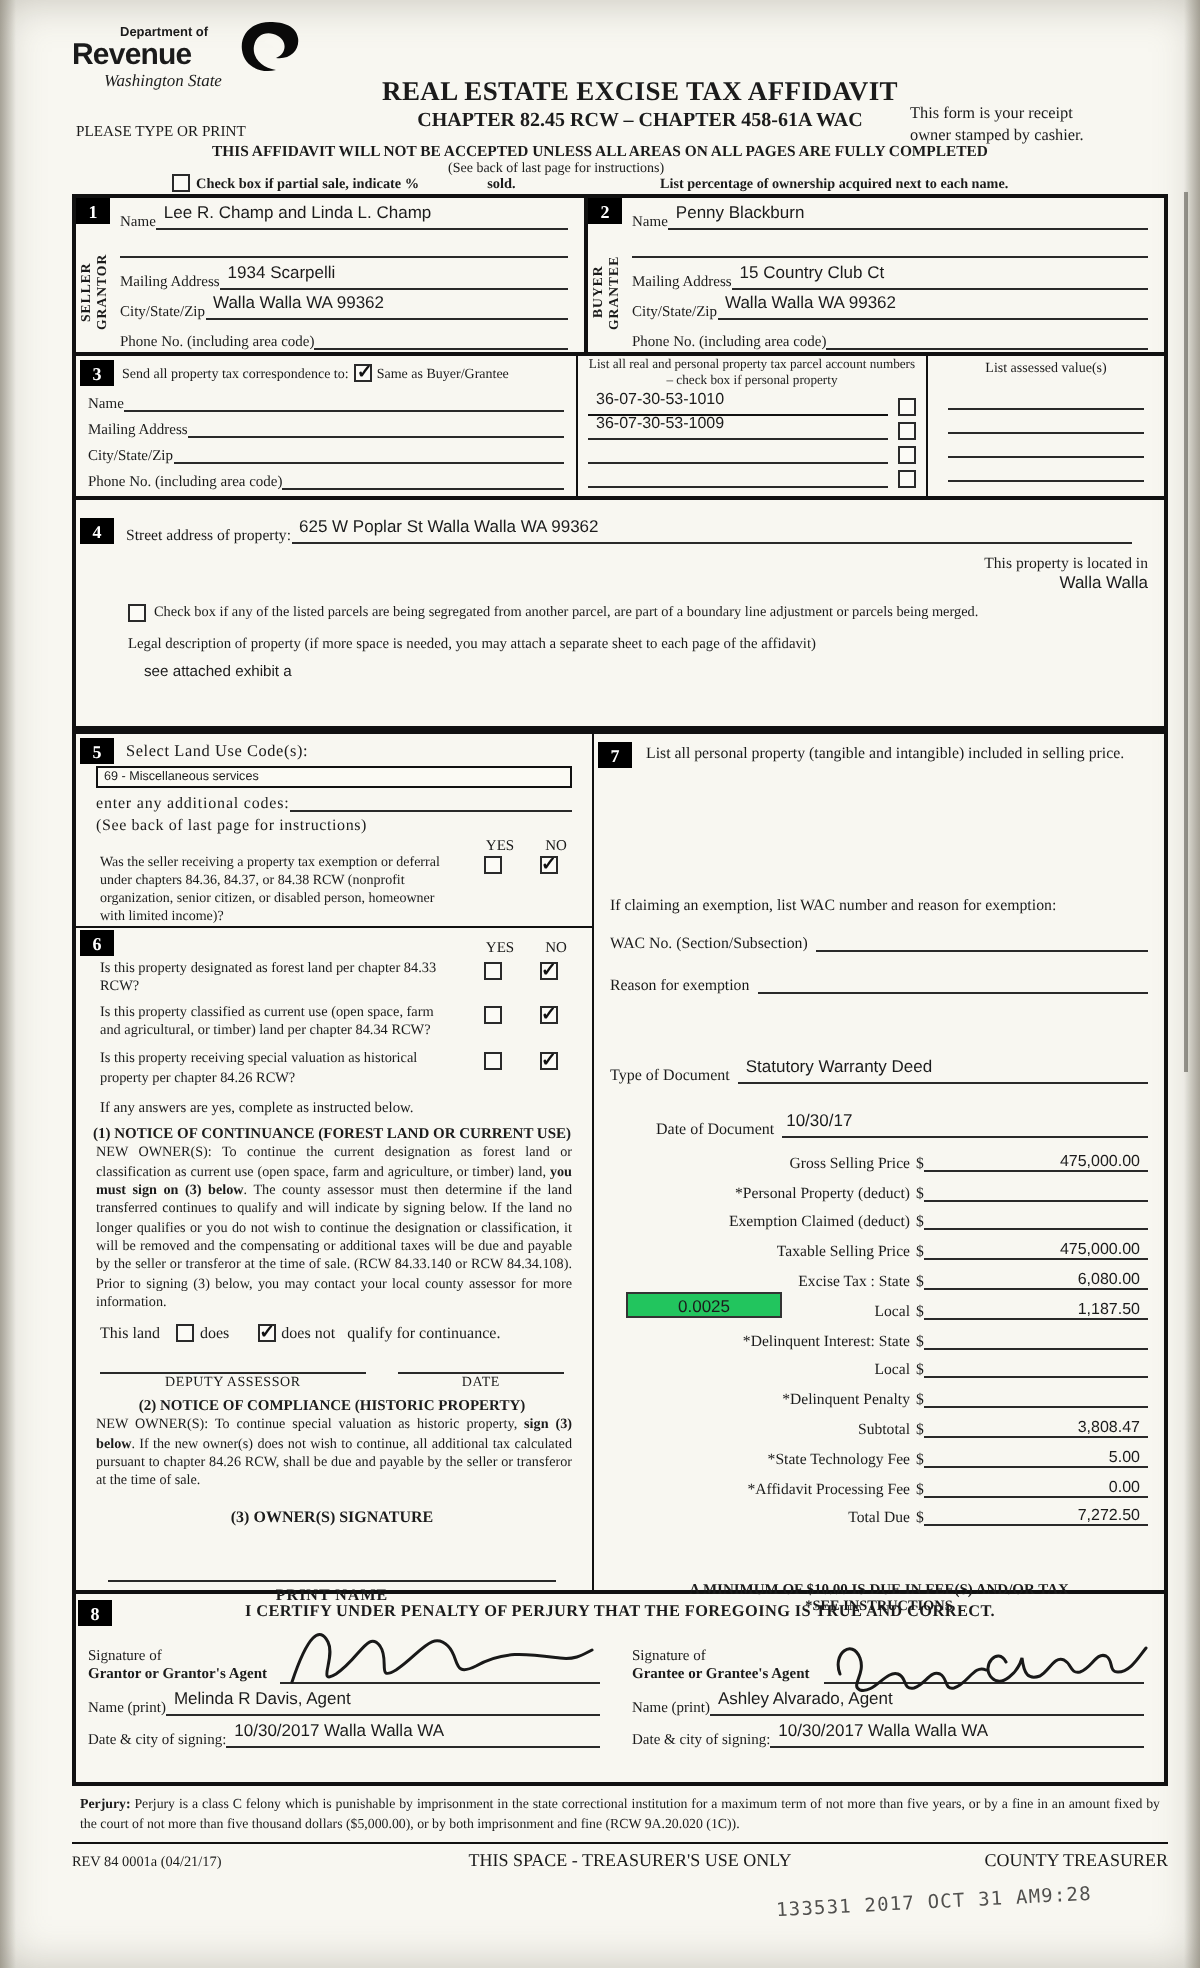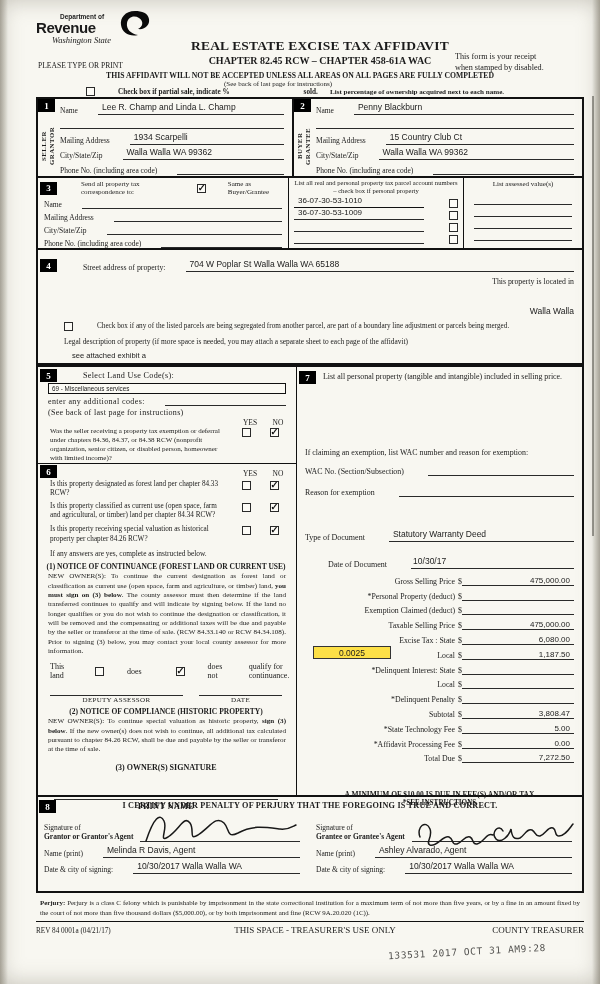--- a/index.html
+++ b/index.html
@@ -8,36 +8,36 @@
   .sheet { position:absolute; inset:0; background:#f8f7f1; box-shadow:inset 0 0 22px rgba(110,105,90,.38); }
   .abs { position:absolute; }
   .b { font-weight:bold; }
   .it { font-style:italic; }
   .sans { font-family:"Liberation Sans",sans-serif; }
   .mono { font-family:"DejaVu Sans Mono",monospace; }
   .center { text-align:center; }
   .badge { background:#000; color:#fff; font:bold 9px "Liberation Serif",serif; width:17px; height:13px; display:inline-flex; align-items:center; justify-content:center; flex:none; }
   .cb { display:inline-block; width:9px; height:9px; border:1px solid #2a2a2a; background:#fcfbf6; position:relative; flex:none; vertical-align:middle; }
   .cb.checked::after { content:"\2713"; position:absolute; left:0px; top:-3px; font-size:9.5px; font-weight:bold; color:#111; }
-  .frow { display:flex; align-items:flex-end;gap:20px; }
+  .frow { display:flex; align-items:flex-end; }
   .lab { font-size:7.5px; white-space:nowrap; }
   .val { font-size:8.5px; padding-left:4px; white-space:nowrap; font-family:"Liberation Sans",sans-serif; }
   .fill { flex:1; border-bottom:1px solid #2a2a2a; min-height:10px; }
   .vert { writing-mode:vertical-rl; transform:rotate(180deg); font:bold 6.8px "Liberation Serif",serif; letter-spacing:.5px; text-align:center; line-height:1.15; }
   .yn { width:28px; text-align:center; font-size:7.5px; }
   .qrow { display:flex; align-items:flex-start; padding:2px 4px 1px 10px; }
   .qtext { flex:1; font-size:7.2px; line-height:1.3; padding-right:4px; }
   .qcb { width:28px; display:flex; justify-content:center; padding-top:1px; }
   .para { font-size:7.1px; line-height:1.32; text-align:justify; }
   .mrow { display:flex; align-items:flex-end; height:14.8px; padding-right:8px; position:relative; }
   .mlabel { width:158px; text-align:right; font-size:7.8px; white-space:nowrap; }
   .mdollar { margin-left:3px; font-size:7.8px; }
   .mline { flex:1; border-bottom:1px solid #2a2a2a; display:flex; justify-content:flex-end; }
   .mval { font-size:8px; padding-right:4px; font-family:"Liberation Sans",sans-serif; }
-  .ratebox { position:absolute; left:16px; bottom:1px; width:78px; height:13px; border:1px solid #333; text-align:center; font:8.5px "Liberation Sans",sans-serif; line-height:12px; background:#fde047; }
+  .ratebox { position:absolute; left:16px; bottom:1px; width:78px; height:13px; border:1px solid #333; text-align:center; font:8.5px "Liberation Sans",sans-serif; line-height:12px; background:#22c55e; }
   .sigline { border-bottom:1px solid #2a2a2a; height:12px; }
   .smallcaps { font-size:7px; letter-spacing:.3px; }
   svg.sig { position:absolute; left:0; bottom:-4px; overflow:visible; }
   .edge { position:absolute; top:0; bottom:0; width:8px; pointer-events:none; }
 </style>
 </head>
 <body>
 
 <div class="sheet">
 
@@ -55,21 +55,21 @@
         <path d="M14 12 c3 -3 8 -2 9 2 c1 4 -4 7 -8 5 c3 0 5 -2 4 -4 c-1 -2 -4 -2 -5 -3 Z" fill="#f8f7f1"></path>
       </svg>
     </div>
   </div>
 
   <div class="abs b center" style="left:150px;top:38px;width:340px;font-size:13.5px;letter-spacing:.2px;">REAL ESTATE EXCISE TAX AFFIDAVIT</div>
   <div class="abs b center" style="left:150px;top:55px;width:340px;font-size:10px;">CHAPTER 82.45 RCW – CHAPTER 458-61A WAC</div>
 
   <div class="abs" style="left:455px;top:51px;width:130px;font-size:8.2px;line-height:1.35;">
     <div>This form is your receipt</div>
-    <div>when stamped by disabled.</div>
+    <div>owner stamped by cashier.</div>
   </div>
 
   <div class="abs" style="left:38px;top:61px;font-size:7.6px;">PLEASE TYPE OR PRINT</div>
   <div class="abs b center" style="left:0;top:71px;width:600px;font-size:7.7px;">THIS AFFIDAVIT WILL NOT BE ACCEPTED UNLESS ALL AREAS ON ALL PAGES ARE FULLY COMPLETED</div>
   <div class="abs" style="left:224px;top:80px;font-size:7px;">(See back of last page for instructions)</div>
 
   <div class="abs frow" style="left:86px;top:87px;">
     <span class="cb"></span>
     <span class="b" style="font-size:7.2px;margin-left:3px;">Check box if partial sale, indicate %</span>
     <span style="display:inline-block;width:34px;"></span>
@@ -199,21 +199,21 @@
       <div class="frow" style="height:12px;">
           <span class="fill"></span>
         </div>
     </div>
   </div>
 
   <div class="abs" style="left:36px;top:250px;width:548px;height:115px;border:2px solid #111;border-top:none;padding:3px 8px 0 2px;">
     <div class="frow">
       <span class="badge">4</span>
       <span style="font-size:7.8px;margin-left:6px;">Street address of property:</span>
-      <span class="fill" style="max-width:420px;"><span class="val">704 W Poplar St Walla Walla WA 65188</span></span>
+      <span class="fill" style="max-width:420px;"><span class="val">625 W Poplar St Walla Walla WA 99362</span></span>
     </div>
     <div class="frow" style="margin:5px 0 0 24px;flex-direction:column;">
       <span style="font-size:7.8px;">This property is located in</span>
       <span class="val" style="padding-left:22px;">Walla Walla</span>
     </div>
     <div class="frow" style="margin:6px 0 0 24px;align-items:flex-start;">
       <span class="cb"></span>
       <span style="font-size:7.2px;margin-left:4px;">Check box if any of the listed parcels are being segregated from another parcel, are part of a boundary line adjustment or parcels being merged.</span>
     </div>
     <div style="margin:6px 0 0 24px;font-size:7.4px;">Legal description of property (if more space is needed, you may attach a separate sheet to each page of the affidavit)</div>

